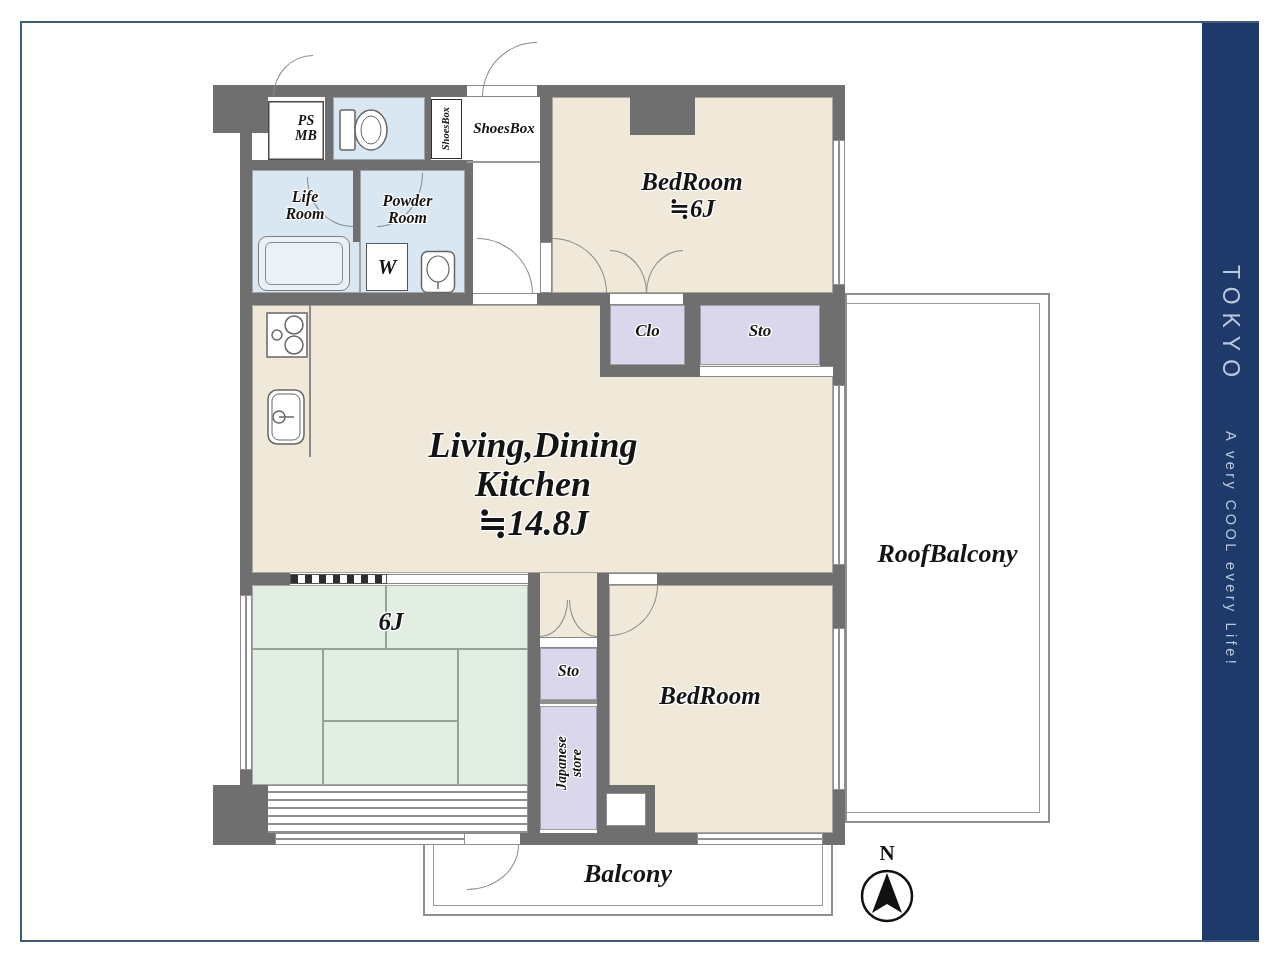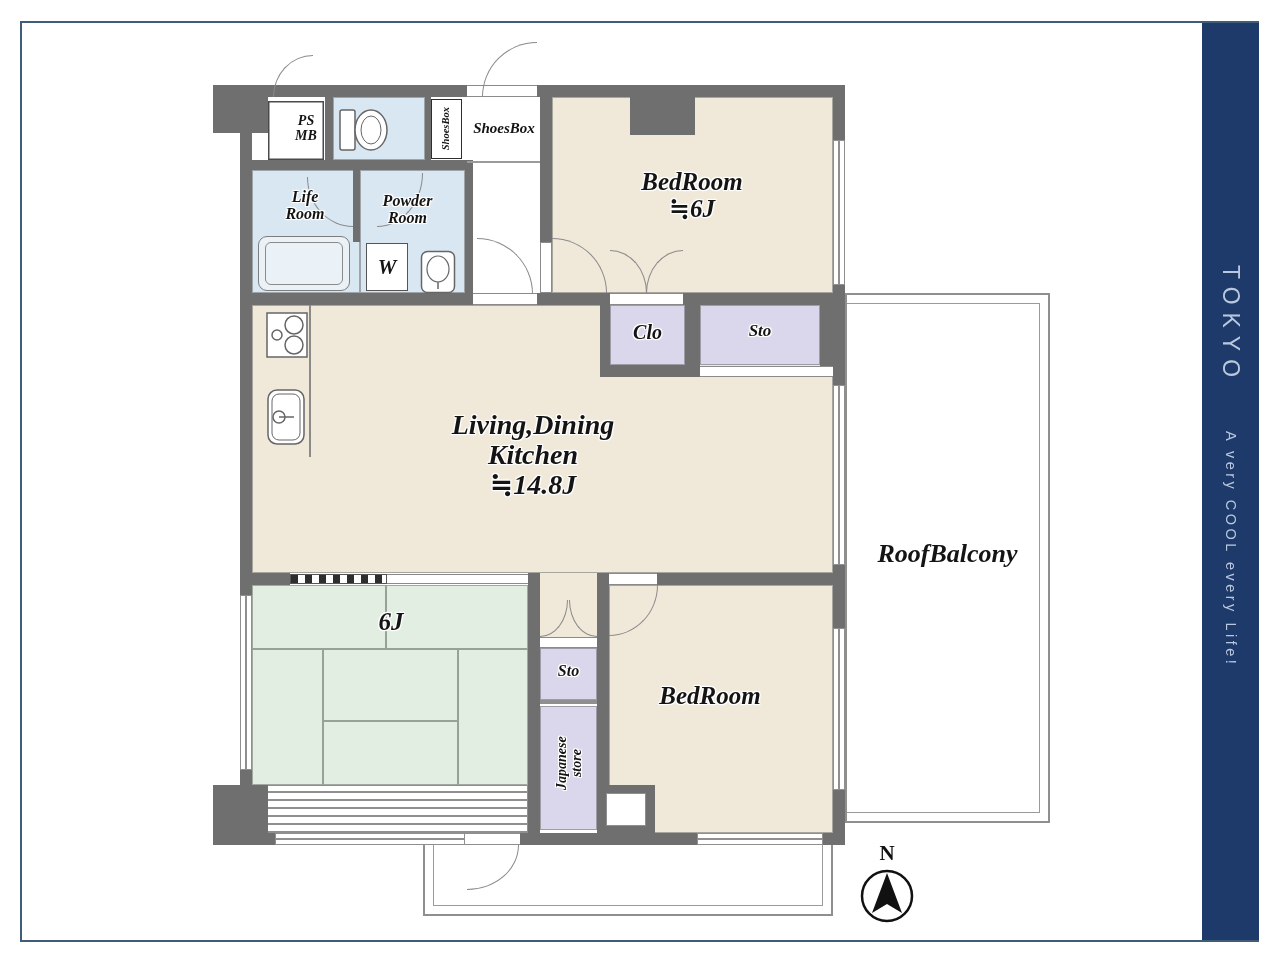--- a/index.html
+++ b/index.html
@@ -202,39 +202,40 @@
       <div>Room</div>
     </div>
     <div class="lbl" style="left:361px;top:192px;width:93px;font-size:16px;">
       <div>Powder</div>
       <div>Room</div>
     </div>
     <div class="lbl" style="left:592px;top:168px;width:200px;font-size:25px;">
       <div>BedRoom</div>
       <div>≒6J</div>
     </div>
-    <div class="lbl" style="left:610px;top:322px;width:75px;font-size:20px;">Clo</div>
+    <div class="lbl" style="left:610px;top:322px;width:75px;font-size:17px;">Clo</div>
     <div class="lbl" style="left:700px;top:322px;width:120px;font-size:17px;">Sto</div>
-    <div class="lbl" style="left:378px;top:410px;width:310px;font-size:28px;">
+    <div class="lbl" style="left:378px;top:426px;width:310px;font-size:36px;">
       <div>Living,Dining</div>
       <div>Kitchen</div>
       <div>≒14.8J</div>
     </div>
     <div class="lbl" style="left:262px;top:608px;width:258px;font-size:25px;">
       <div>6J</div>
     </div>
     <div class="lbl" style="left:540px;top:662px;width:57px;font-size:16px;">Sto</div>
     <div class="lbl rot-ccw" style="left:507px;top:748px;width:124px;font-size:14px;">
       <div>Japanese</div>
       <div>store</div>
     </div>
     <div class="lbl" style="left:610px;top:682px;width:200px;font-size:25px;">
       <div>BedRoom</div>
     </div>
     <div class="lbl" style="left:845px;top:540px;width:205px;font-size:26px;">RoofBalcony</div>
+    <div class="lbl" style="left:423px;top:860px;width:410px;font-size:26px;">Balcony</div>
 
     <svg class="abs" style="left:856px;top:838px;z-index:7;" width="62" height="90" viewBox="0 0 62 90">
       <text x="31" y="22" text-anchor="middle" font-family="Liberation Serif,serif" font-weight="bold" font-size="21" fill="#111">N</text>
       <circle cx="31" cy="58" r="25" fill="#fff" stroke="#111" stroke-width="2.5"></circle>
       <polygon points="31,35 46,75 31,66 16,75" fill="#111"></polygon>
     </svg>
   </div>
 </div>
 
 </body></html>

